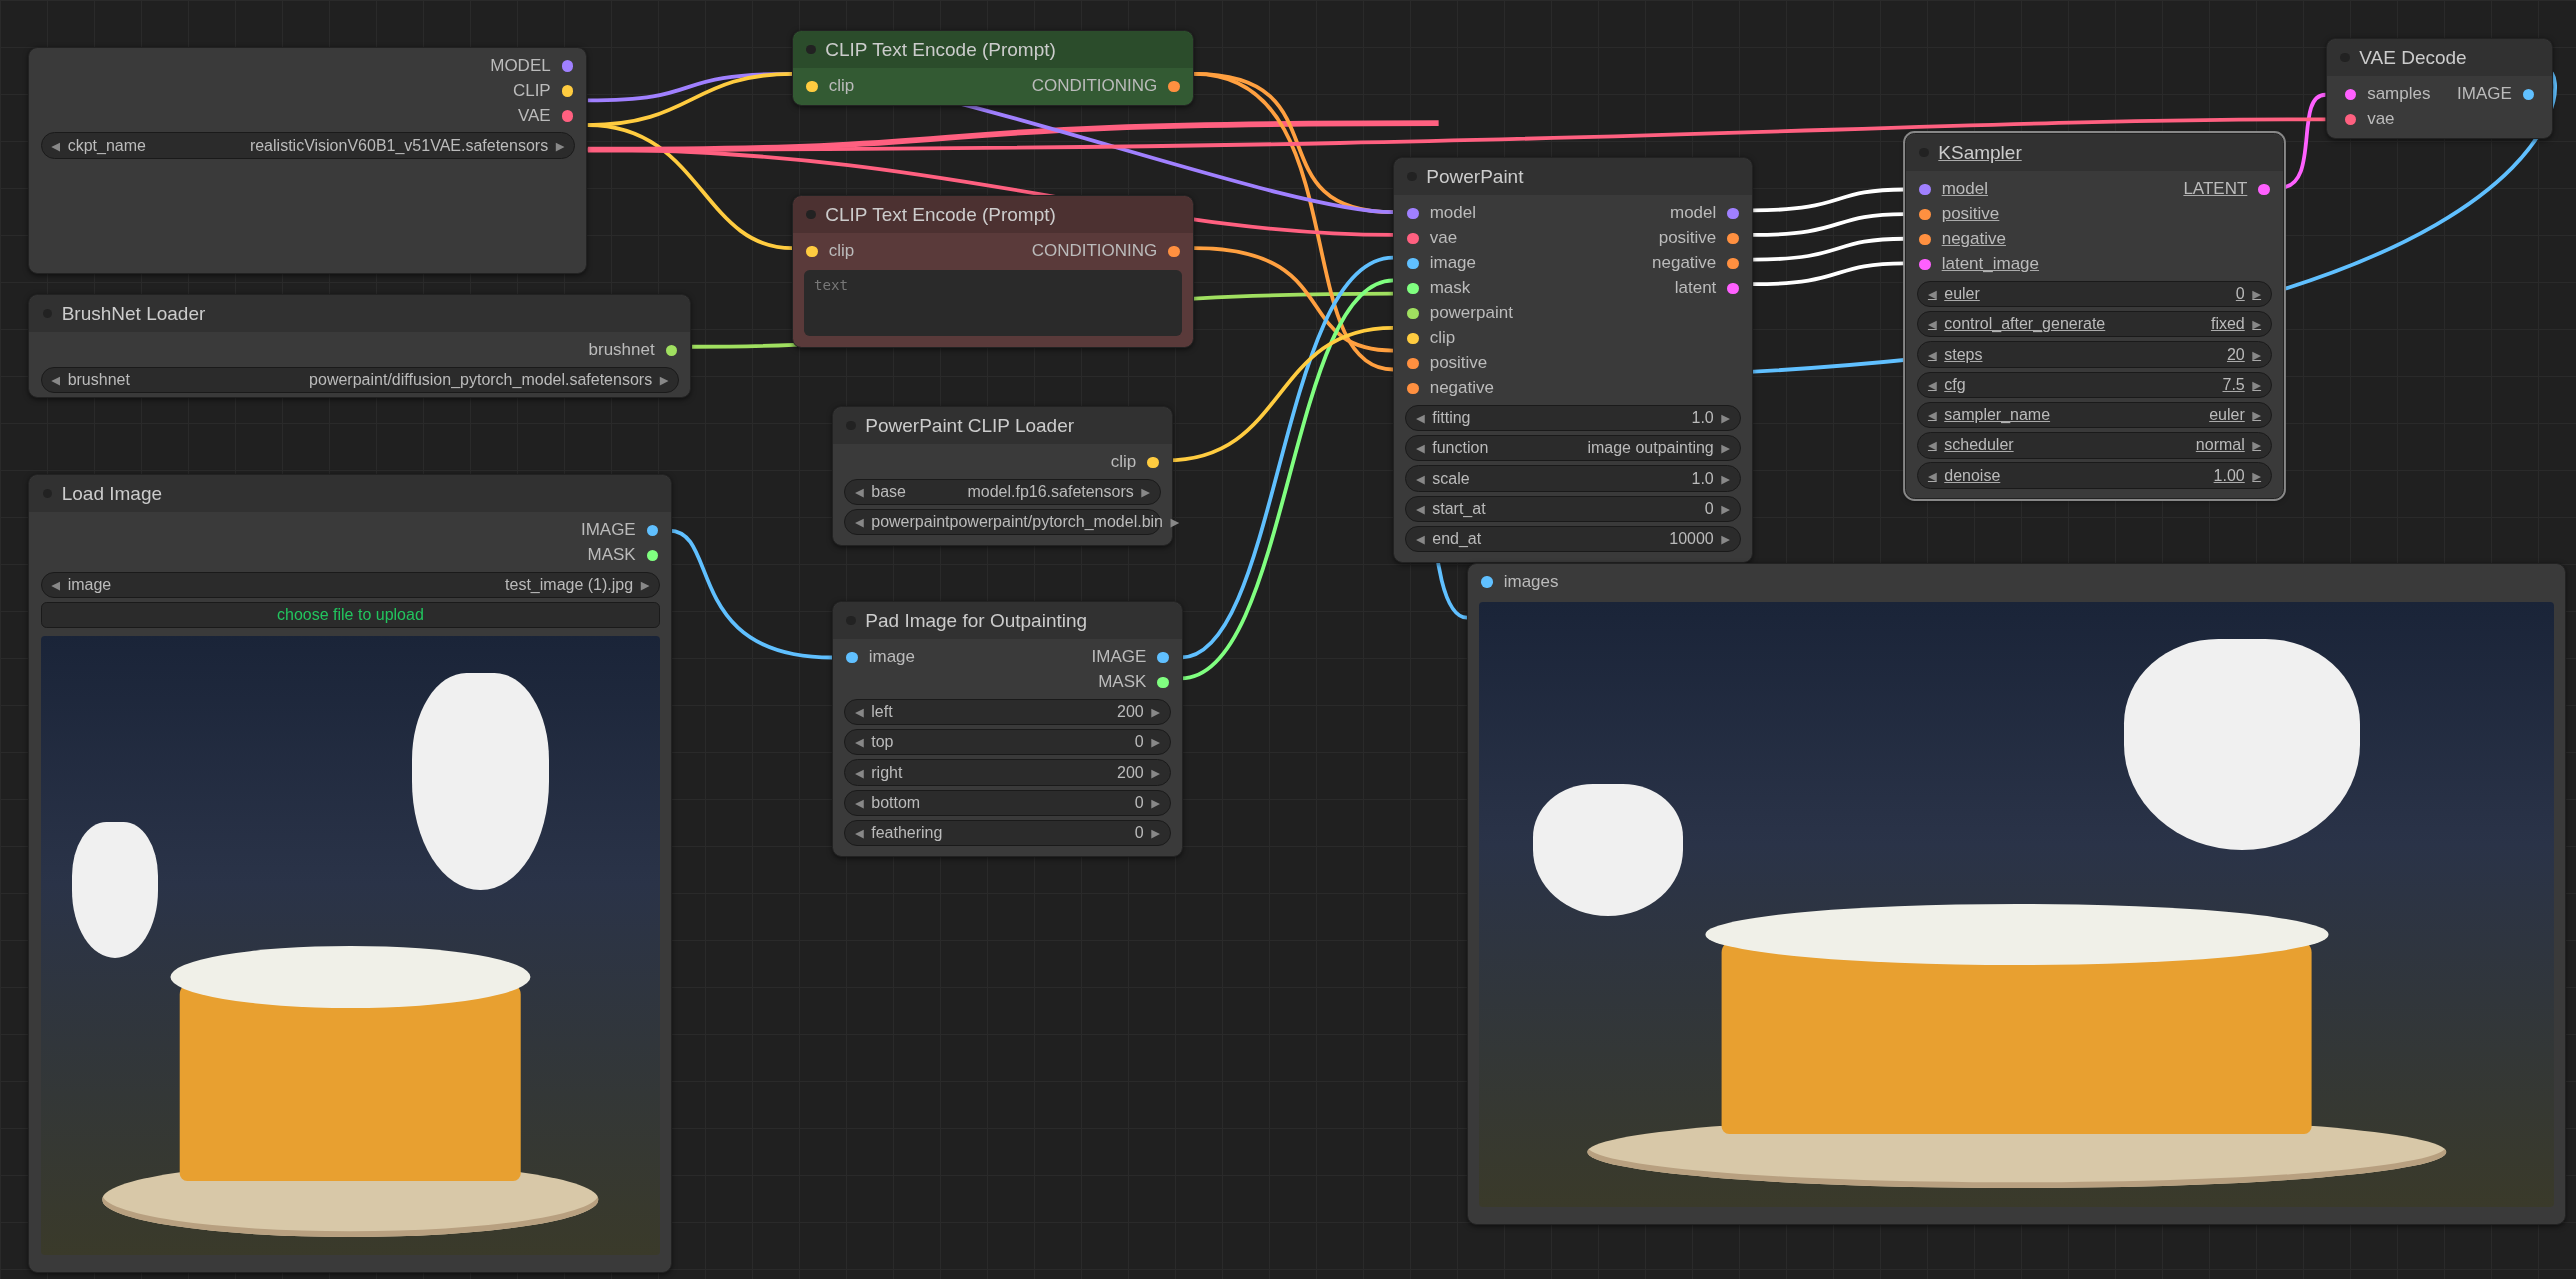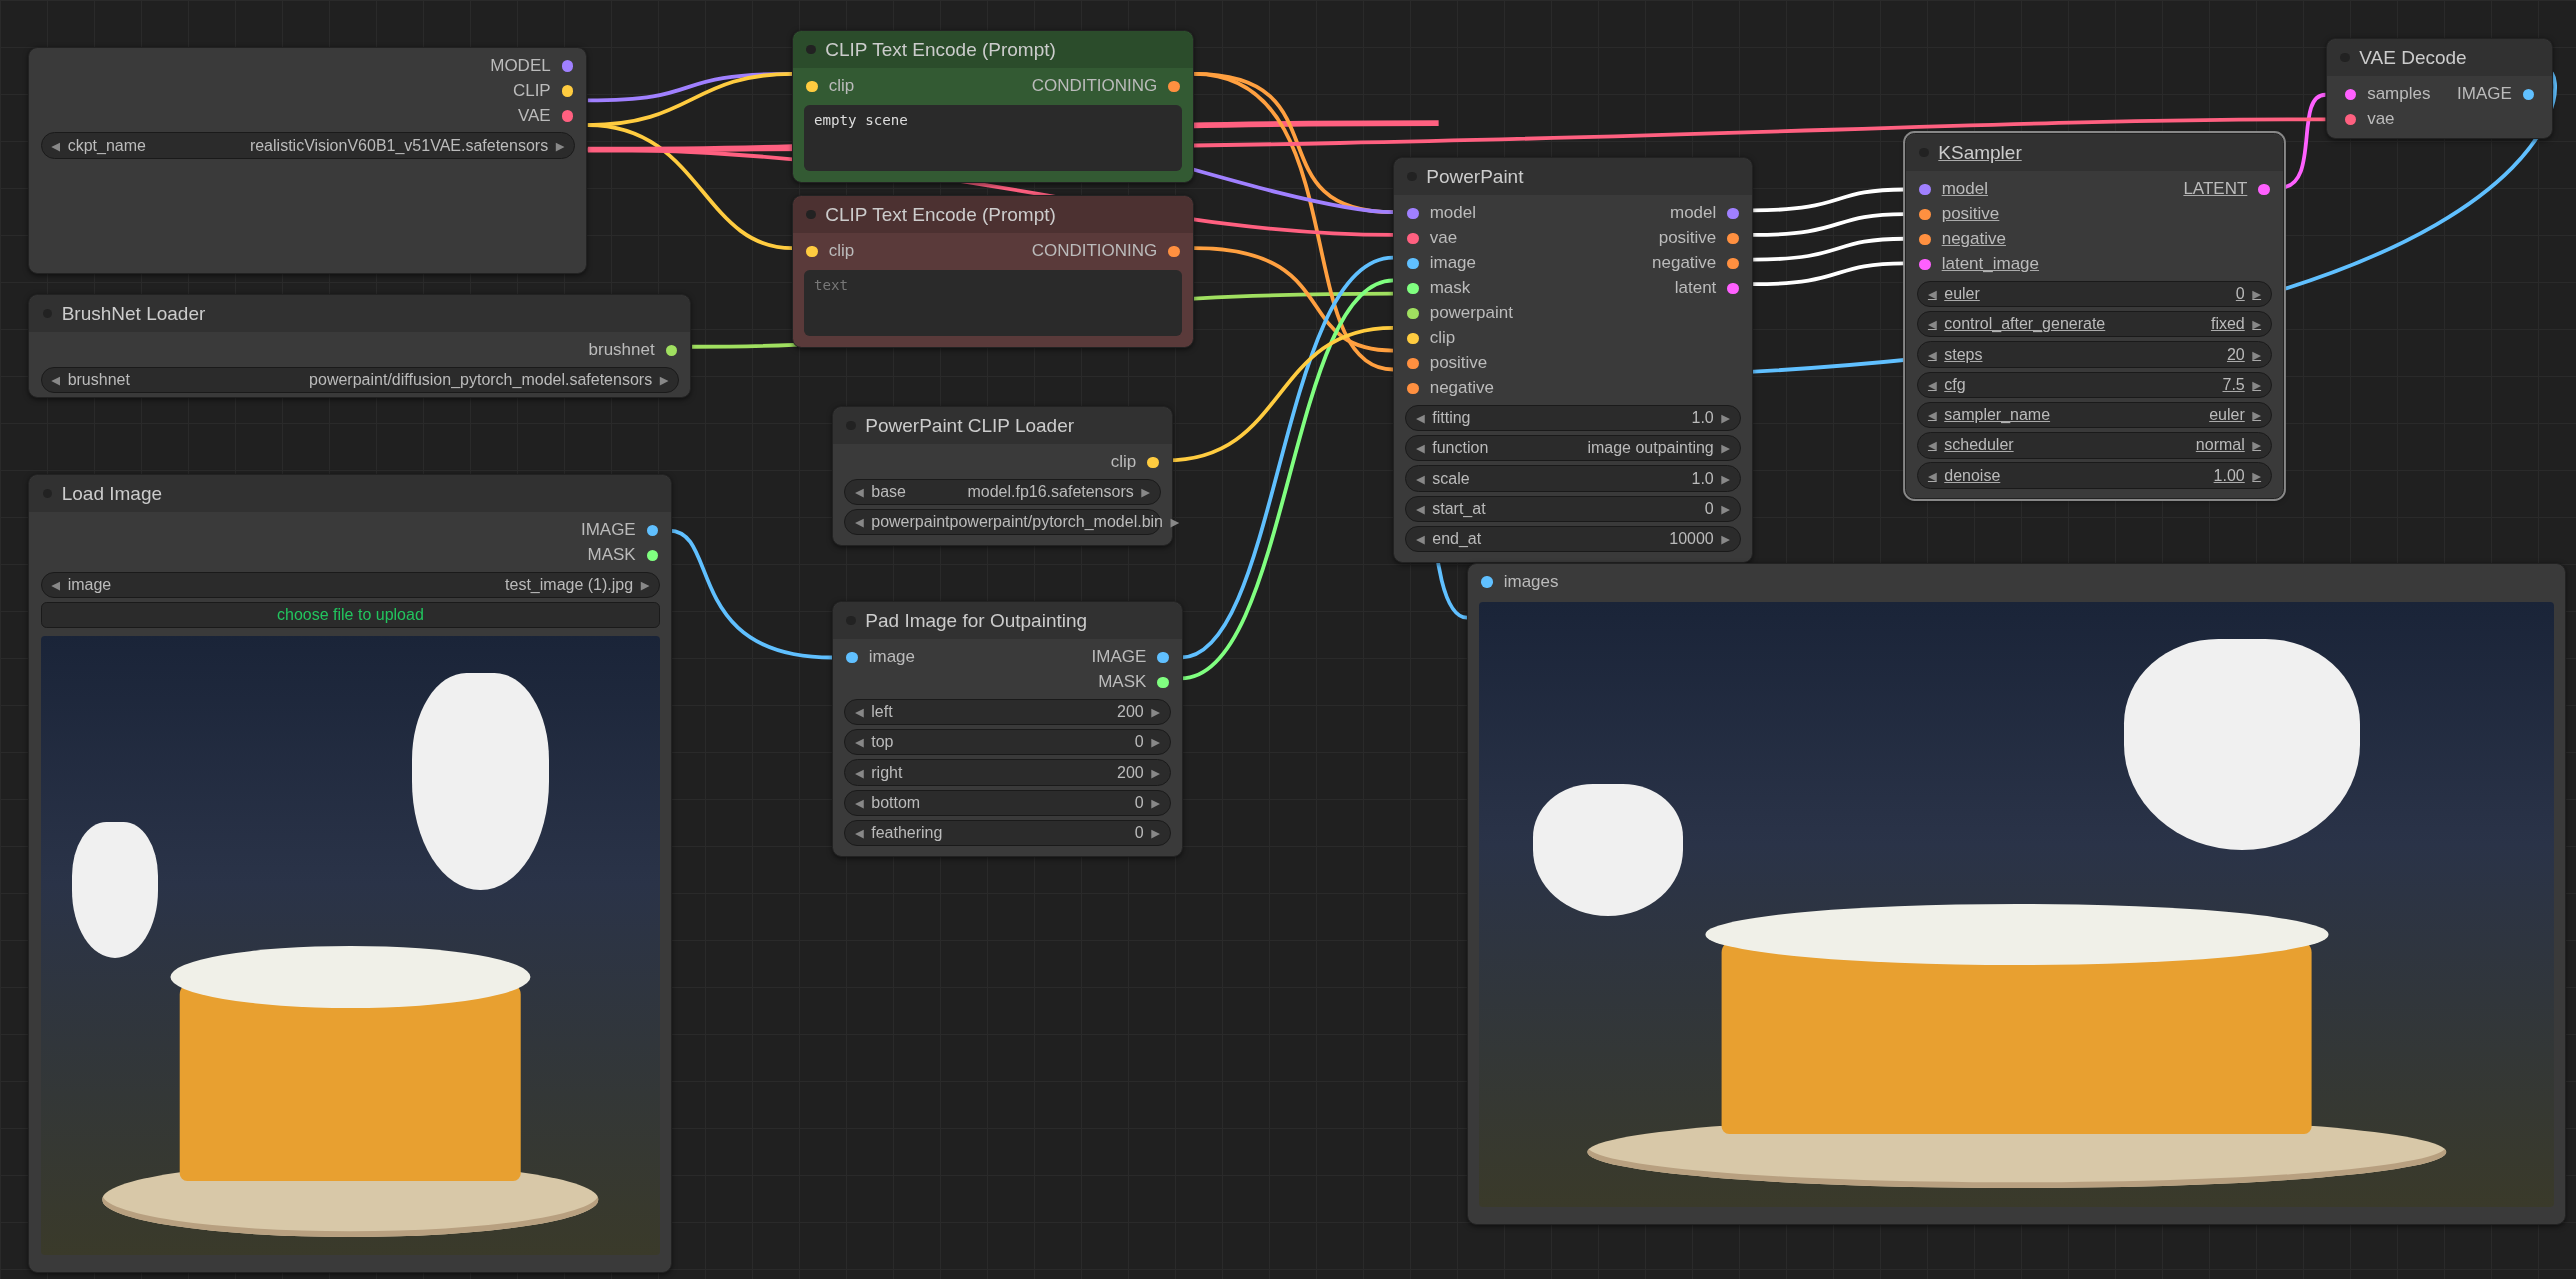--- a/index.html
+++ b/index.html
@@ -264,21 +264,20 @@
     <div style="display:flex; justify-content:space-between;">
       <div class="port">
             <span class="pdot c-yellow"></span>
             <span>clip</span>
           </div>
       <div class="port right">
             <span>CONDITIONING</span>
             <span class="pdot c-orange"></span>
           </div>
     </div>
-    <div class="textarea"><span>empty scene</span></div>
   </div>
 </div>
 
 <div class="node maroon" style="left:792px; top:195px; width:402px;">
   <div class="title">
         <span class="dot"></span>
         <span>CLIP Text Encode (Prompt)</span>
       </div>
   <div class="body">
     <div style="display:flex; justify-content:space-between;">

